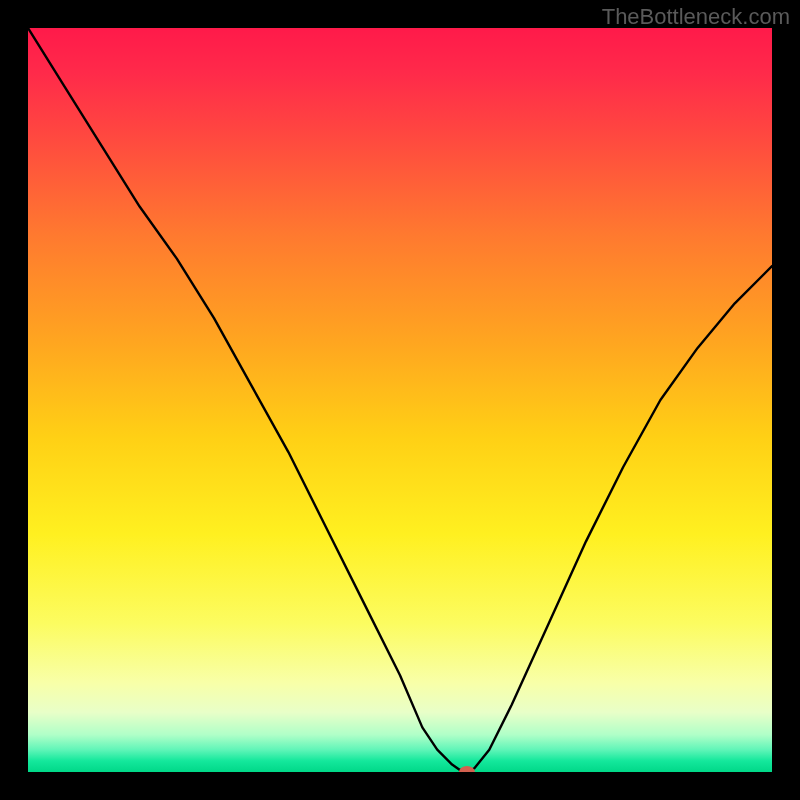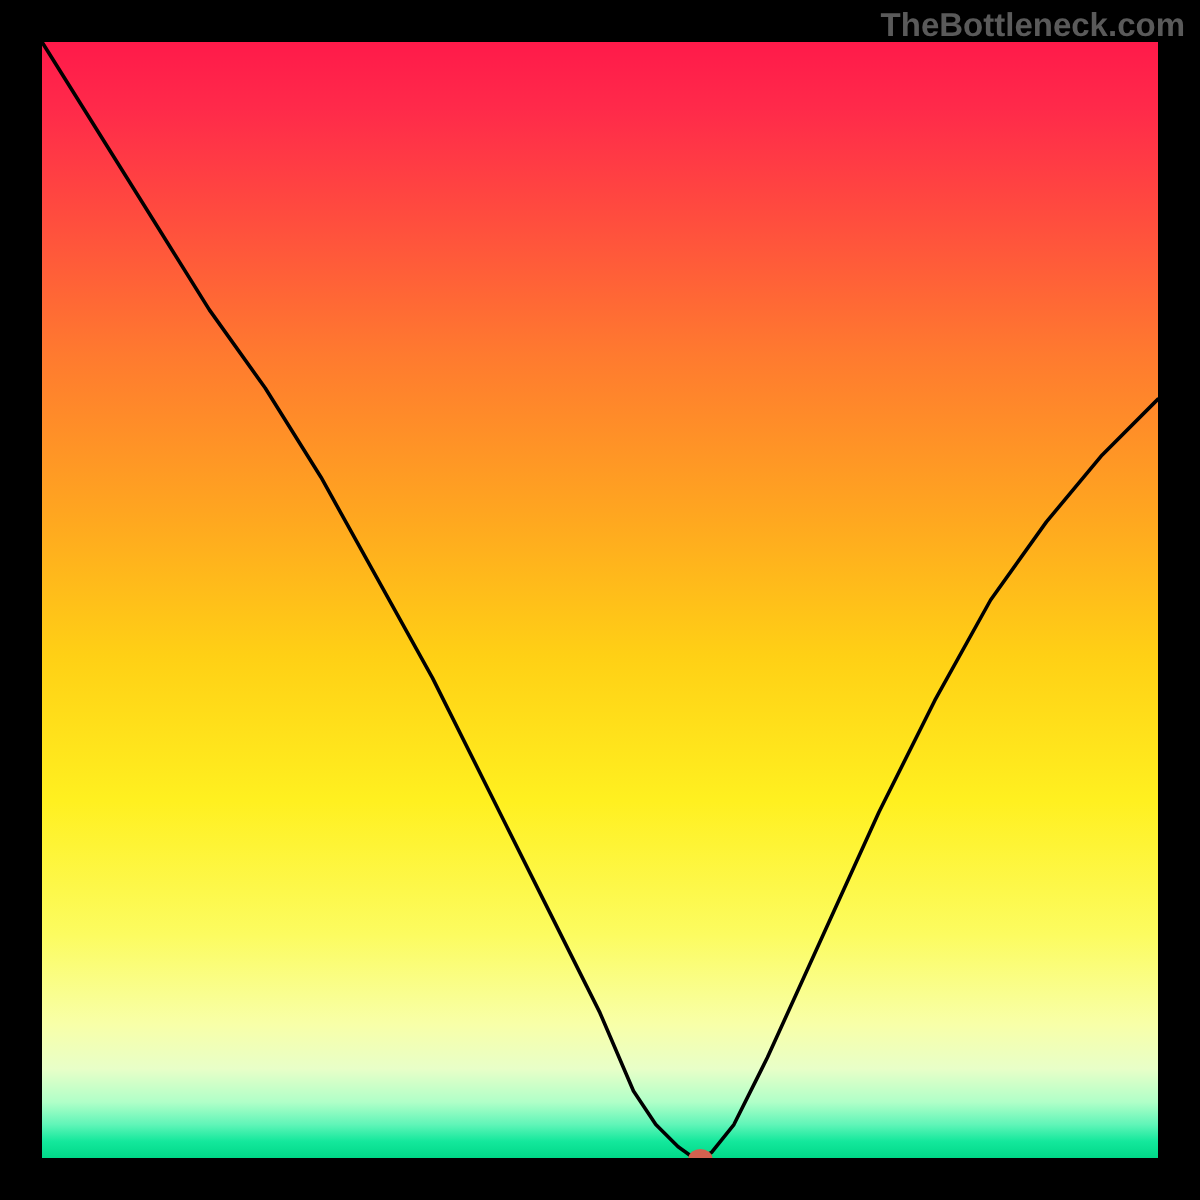--- a/index.html
+++ b/index.html
@@ -13,21 +13,21 @@
     height: 800px;
     position: relative;
     background: #000;
   }
   .watermark {
     position: absolute;
     top: 4px;
     right: 10px;
     color: #5a5a5a;
     font-size: 22px;
-    font-weight: bold;
+    font-weight: normal;
     z-index: 10;
     font-family: Arial, sans-serif;
     margin-left: 32px;
   }
   .plot-area {
     position: absolute;
     left: 28px;
     top: 28px;
     width: 744px;
     height: 744px;

